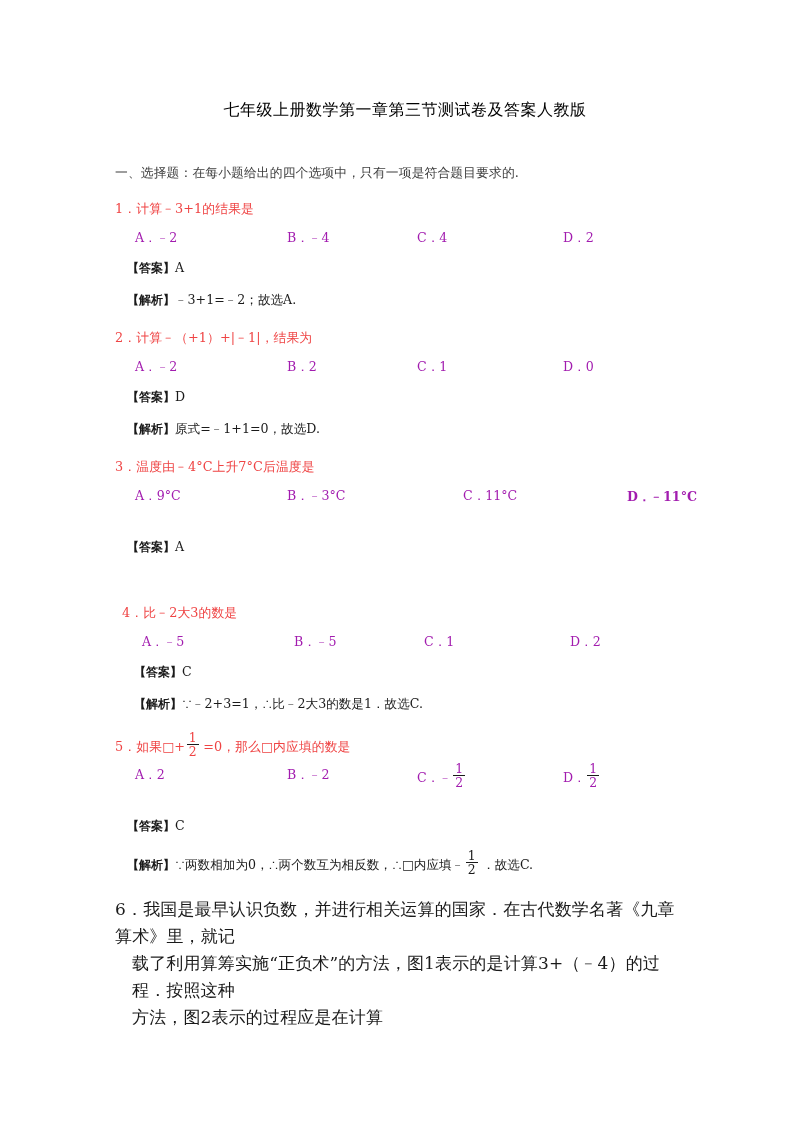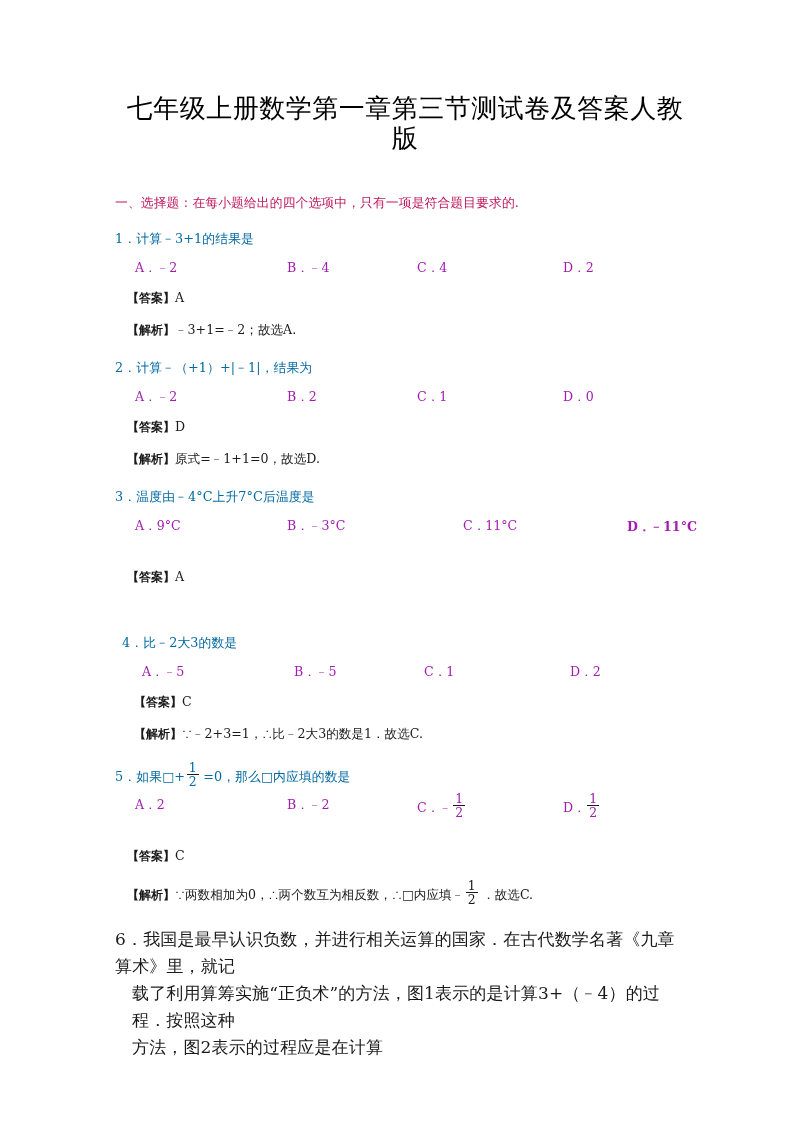--- a/index.html
+++ b/index.html
@@ -25,45 +25,45 @@
     box-sizing: border-box;
   }
   .content {
     position: absolute;
     left: 115px;
     top: 0;
     width: 570px;
   }
 
   .doc-title {
-    font-size: 26px;
+    font-size: 16px;
     line-height: 30px;
     text-align: center;
     margin-top: 95px;
     margin-left: 10px;
     letter-spacing: 0.5px;
-    font-family: Liberation Mono, monospace;
+    font-family: Liberation Sans, sans-serif;
     color: #000;
   }
 
   .section-intro {
     font-size: 12.8px;
     line-height: 20px;
     margin-top: 38px;
     letter-spacing: 0.1px;
-    color: #be185d;
+    color: #404040;
   }
 
   .q-block {
     margin-top: 14px;
   }
   .q-stem {
     font-size: 12.8px;
     line-height: 23px;
-    color: #0369a1;
+    color: #ef4444;
     text-indent: 0;
     letter-spacing: 0.1px;
   }
   .q-stem .num {
     letter-spacing: 0.2px;
   }
 
   .opts {
     position: relative;
     height: 23px;

